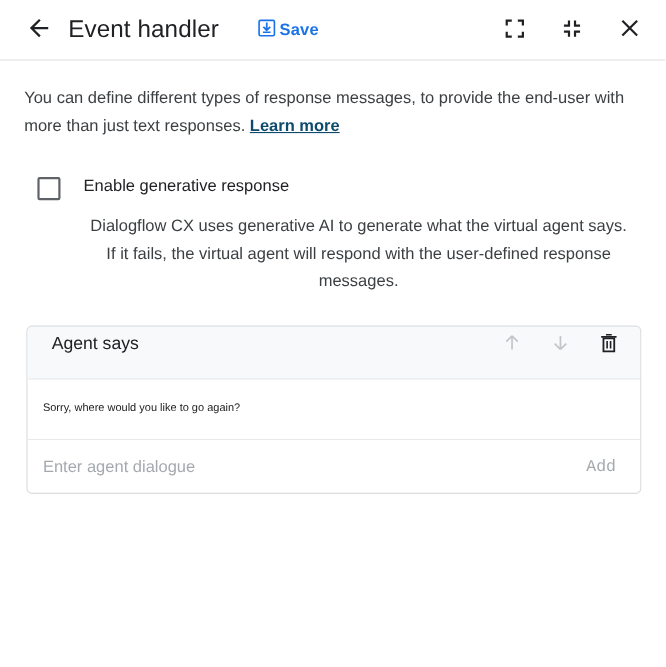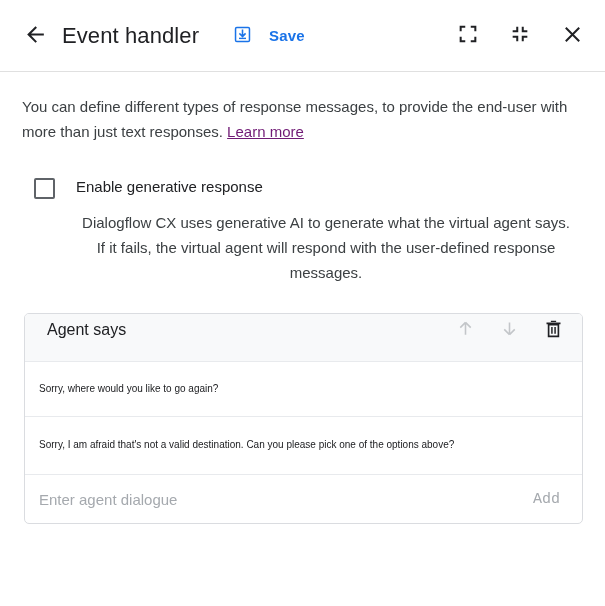--- a/index.html
+++ b/index.html
@@ -12,21 +12,21 @@
     height: 606px;
     background: #ffffff;
     font-family: "Liberation Sans", sans-serif;
     color: #202124;
     overflow: hidden;
   }
 
   
   .header {
     position: relative;
-    height: 72px;
+    height: 55px;
     display: flex;
     align-items: center;
     border-bottom: 1px solid #e0e0e0;
     padding: 0 16px 0 18px;
   }
   .icon-btn {
     width: 34px;
     height: 34px;
     display: flex;
     align-items: center;
@@ -41,21 +41,21 @@
     font-size: 22px;
     font-weight: 400;
     color: #202124;
     margin-left: 10px;
     letter-spacing: 0.1px;
     white-space: nowrap;
   }
   .save-btn {
     display: flex;
     align-items: center;
-    gap: 17px;
+    gap: 2px;
     margin-left: 32px;
     border: none;
     background: transparent;
     padding: 4px 2px;
     cursor: pointer;
   }
   .save-label {
     color: #1a73e8;
     font-size: 15px;
     font-weight: 600;
@@ -73,23 +73,24 @@
     padding: 0 20px;
   }
   .intro {
     margin: 22px 0 0 2px;
     font-size: 15px;
     line-height: 25px;
     color: #3c4043;
     max-width: 556px;
   }
   .learn-more {
-    color: #701a75;
+    color: #0c4a6e;
     text-decoration: underline;
     cursor: pointer;
+    font-weight: bold;
   }
 
   
   .check-row {
     display: flex;
     align-items: flex-start;
     margin: 34px 0 0 14px;
   }
   .checkbox {
     width: 21px;
@@ -287,21 +288,20 @@
               <path d="M4 5.2h16v1.8H4z" fill="#202124"></path>
               <path d="M6.4 7.6h11.2V21H6.4z" fill="none" stroke="#202124" stroke-width="1.9"></path>
               <path d="M10.2 10.4v7.6M13.8 10.4v7.6" stroke="#202124" stroke-width="1.7"></path>
             </svg>
           </span>
         </button>
       </div>
     </div>
 
     <div class="card-row">Sorry, where would you like to go again?</div>
-    <div class="card-row two-line">Sorry, I am afraid that's not a valid destination. Can you please pick one of the options above?</div>
 
     <div class="input-row">
       <input class="dialogue-input" type="text" placeholder="Enter agent dialogue" style="">
       <button class="add-btn">Add</button>
     </div>
   </div>
 
 </div>
 
 </body></html>

